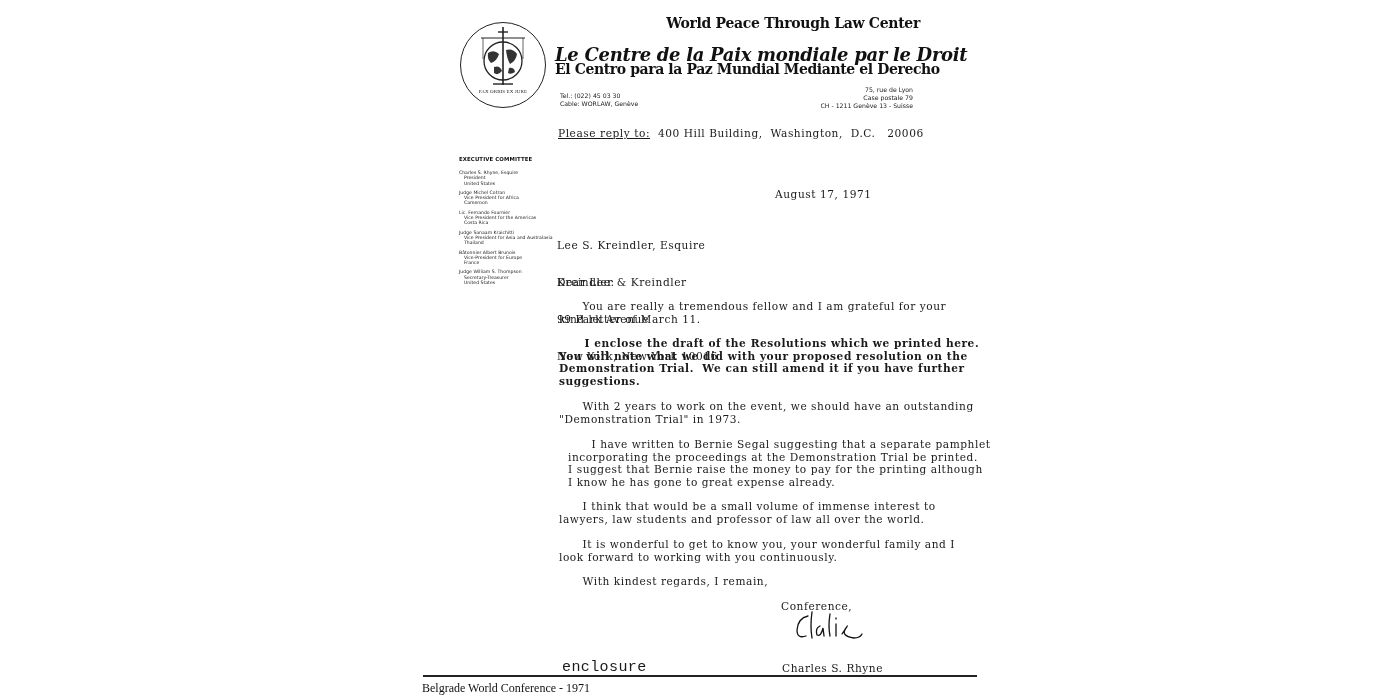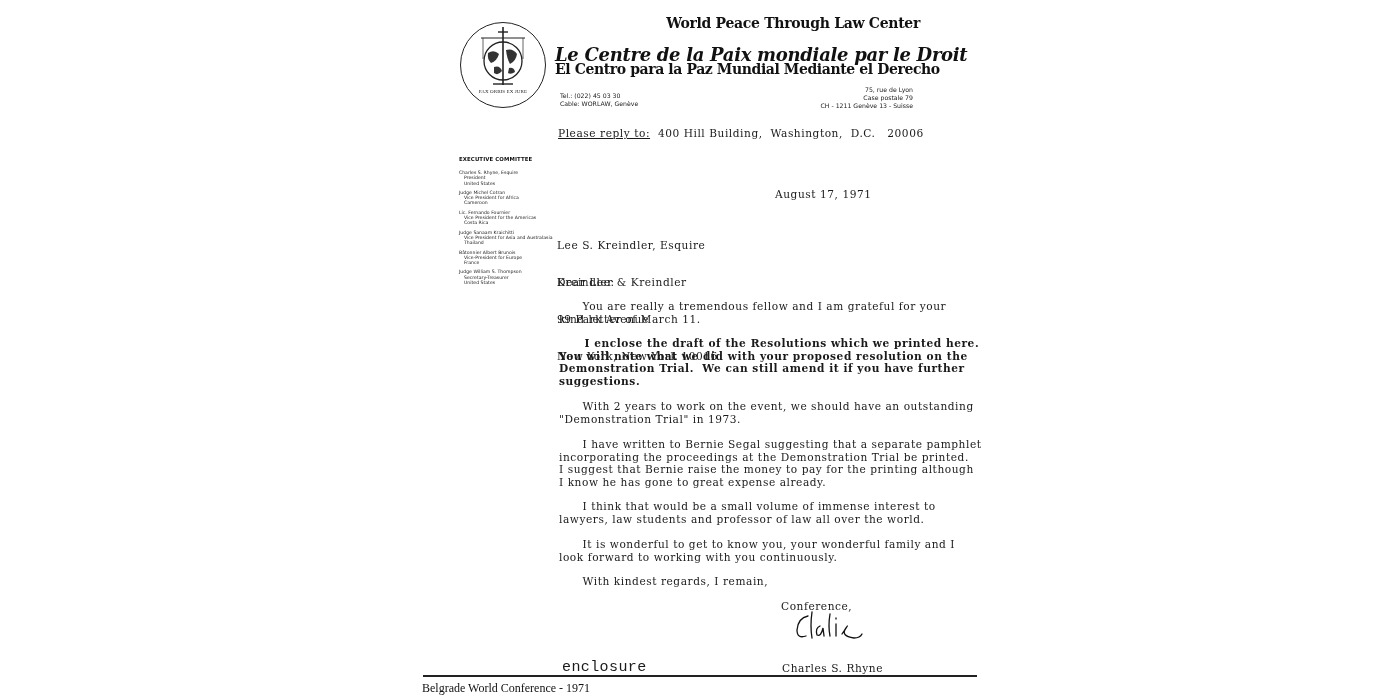--- a/index.html
+++ b/index.html
@@ -33,21 +33,21 @@
   }
   .reply { left: 558px; top: 127px; }
   .reply-label { text-decoration: underline; }
   .date { left: 775px; top: 164px; margin-top: 24px; }
   .addr { left: 557px; top: 214px; line-height: 12.4px; }
   .salutation { left: 557px; top: 276px; }
   .para { left: 559px; line-height: 12.6px; }
   .p1 { top: 300px; }
   .p2 { top: 337px; font-weight: bold; }
   .p3 { top: 400px; }
-  .p4 { top: 438px; }
+  .p4 { top: 438px; margin-left: 9px; }
   .p5 { top: 500px; }
   .p6 { top: 538px; }
   .p7 { top: 575px; }
   .closing { left: 781px; top: 600px; }
   .signer { left: 782px; top: 637px; line-height: 12.6px; }
   .signature { left: 790px; top: 608px; }
   .enclosure { left: 562px; top: 659px; font-family: "Liberation Mono", monospace; font-size: 15px; letter-spacing: 0.4px; }
   .rule { left: 423px; top: 675px; width: 554px; height: 2px; background: #222; }
   .footer {
     left: 422px; top: 681px; width: 554px; text-align: left;

